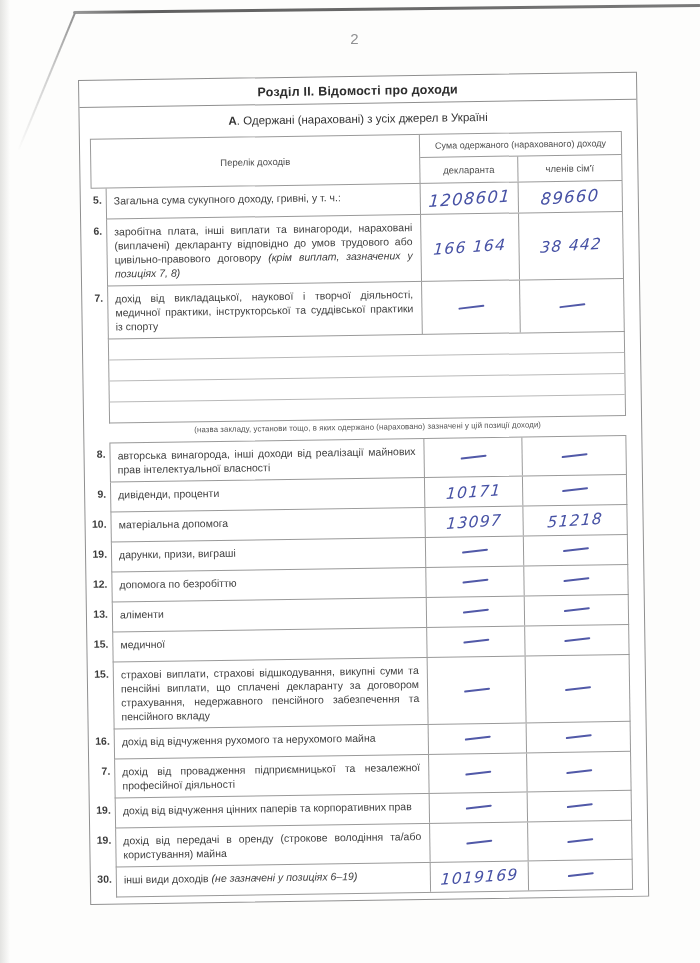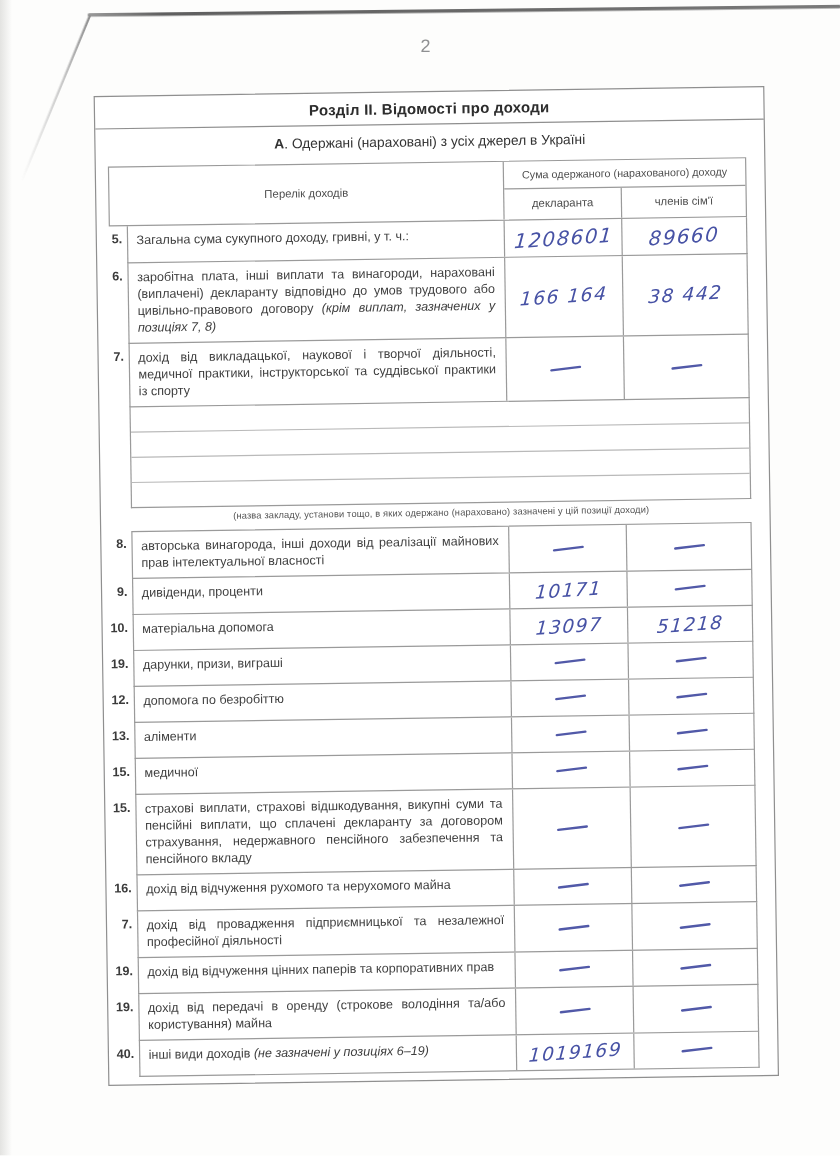--- a/index.html
+++ b/index.html
@@ -328,21 +328,21 @@
       <div class="cell val decl">
             <div class="ink-dash"></div>
           </div>
       <div class="cell val fam">
             <div class="ink-dash"></div>
           </div>
     </div>
   </div>
 
   <div class="row">
-    <div class="row-num">40.</div>
+    <div class="row-num">30.</div>
     <div class="row-box">
       <div class="cell desc"><span class="t">інші види доходів </span><span class="t-italic">(не зазначені у позиціях 6–19)</span></div>
       <div class="cell val decl">
             <span class="ink-num">1019169</span>
           </div>
       <div class="cell val fam">
             <div class="ink-dash"></div>
           </div>
     </div>
   </div>

